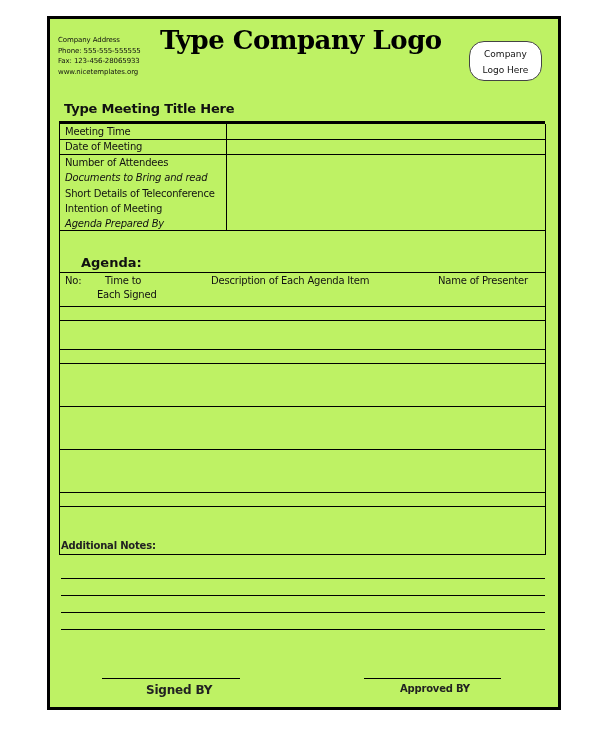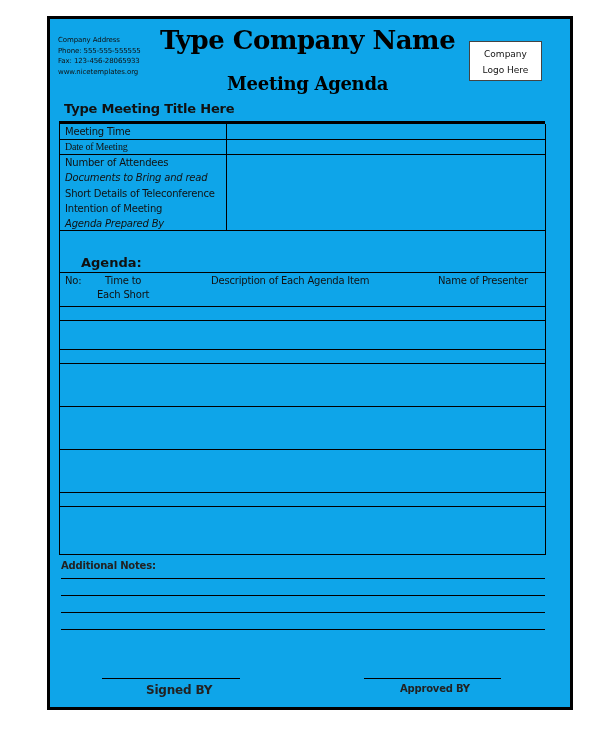--- a/index.html
+++ b/index.html
@@ -1,17 +1,17 @@
 <!DOCTYPE html>
 <html><head>
 <meta charset="utf-8">
 <style>
   html, body { margin:0; padding:0; }
   body { width:600px; height:730px; background:#ffffff; position:relative; overflow:hidden; font-family:"DejaVu Sans", sans-serif; }
-  .page { position:absolute; left:47px; top:16px; width:508px; height:688px; background:#0ea5e9; border:3px solid #000; box-sizing:content-box;padding-left:12px; }
+  .page { position:absolute; left:47px; top:16px; width:508px; height:688px; background:#bef264; border:3px solid #000; box-sizing:content-box; }
   .abs { position:absolute; }
   .small { font-family:"DejaVu Sans", sans-serif; font-size:7px; color:#111; line-height:10.5px; letter-spacing:-0.1px; }
   .company { font-family:"DejaVu Serif", serif; font-weight:bold; font-size:26px; color:#000; white-space:nowrap; letter-spacing:-0.5px; }
   .subtitle { font-family:"DejaVu Serif", serif; font-weight:bold; font-size:18px; color:#000; white-space:nowrap; letter-spacing:-0.3px; }
   .logo-box { border:1px solid #444; background:#fff; font-size:9px; text-align:center; line-height:16px; color:#111; padding-top:4px; box-sizing:border-box; }
   .lbl { font-size:10px; color:#111; white-space:nowrap; letter-spacing:-0.2px; }
   .hline { position:absolute; height:0; border-top:1px solid #000; }
   .vline { position:absolute; width:0; border-left:1px solid #000; }
   .info-row { position:absolute; left:6px; font-size:10px; color:#111; white-space:nowrap; letter-spacing:-0.2px; }
   .bold { font-weight:bold; }
@@ -21,61 +21,60 @@
 
 <div class="page">
 
   <div class="abs small" style="left:8px; top:16px;">
     <div>Company Address</div>
     <div>Phone: 555-555-555555</div>
     <div>Fax: 123-456-28065933</div>
     <div>www.nicetemplates.org</div>
   </div>
 
-  <div class="abs company" style="left:110px; top:6px;">Type Company Name</div>
-  <div class="abs subtitle" style="left:177px; top:54px;">Meeting Agenda</div>
+  <div class="abs company" style="left:110px; top:6px;">Type Company Logo</div>
 
-  <div class="abs logo-box" style="left:419px; top:22px; width:73px; height:40px;">
+  <div class="abs logo-box" style="left:419px; top:22px; width:73px; height:40px;border-radius:15px;">
     <div>Company</div>
     <div>Logo Here</div>
   </div>
 
   <div class="abs lbl bold" style="left:14px; top:82px; font-size:13px;">Type Meeting Title Here</div>
 
   <div class="abs" style="left:9px; top:102px; width:486px; height:3px; background:#000;"></div>
 
   <div class="abs" style="left:9px; top:105px; width:486px; height:430px;">
 
     <div class="vline" style="left:0; top:0; height:430px;"></div>
     <div class="vline" style="left:486px; top:0; height:430px;"></div>
     <div class="hline" style="left:0; top:430px; width:487px;"></div>
 
     <div class="vline" style="left:167px; top:0; height:106px;"></div>
 
     <div class="info-row" style="top:2px;text-align:right;">Meeting Time</div>
     <div class="hline" style="left:0; top:15px; width:487px;"></div>
-    <div class="info-row" style="top:17px;font-family:Liberation Serif, serif;">Date of Meeting</div>
+    <div class="info-row" style="top:17px;">Date of Meeting</div>
     <div class="hline" style="left:0; top:30px; width:487px;"></div>
     <div class="info-row" style="top:33px;">Number of Attendees</div>
     <div class="info-row" style="top:48px;font-style:italic;">Documents to Bring and read</div>
     <div class="info-row" style="top:64px;">Short Details of Teleconference</div>
     <div class="info-row" style="top:79px;">Intention of Meeting</div>
     <div class="info-row" style="top:94px;font-style:italic;">Agenda Prepared By</div>
     <div class="hline" style="left:0; top:106px; width:487px;"></div>
 
     <div class="abs" style="left:168px; top:0; width:318px; height:15px;"></div>
     <div class="abs" style="left:168px; top:16px; width:318px; height:14px;"></div>
     <div class="abs" style="left:168px; top:31px; width:318px; height:75px;"></div>
 
     <div class="abs bold" style="left:6px; top:131px; font-size:13px; color:#111;margin-left:16px;">Agenda:</div>
     <div class="hline" style="left:0; top:148px; width:487px;"></div>
 
     <div class="abs lbl" style="left:6px; top:151px;">No:</div>
     <div class="abs lbl" style="left:46px; top:151px;">Time to</div>
-    <div class="abs lbl" style="left:38px; top:165px;">Each Short</div>
+    <div class="abs lbl" style="left:38px; top:165px;">Each Signed</div>
     <div class="abs lbl" style="left:152px; top:151px;">Description of Each Agenda Item</div>
     <div class="abs lbl" style="left:379px; top:151px;">Name of Presenter</div>
 
     <div class="hline" style="left:0; top:182px; width:487px;"></div>
     <div class="abs" style="left:1px; top:183px; width:485px; height:13px;"></div>
     <div class="hline" style="left:0; top:196px; width:487px;"></div>
     <div class="abs" style="left:1px; top:197px; width:485px; height:28px;"></div>
     <div class="hline" style="left:0; top:225px; width:487px;"></div>
     <div class="abs" style="left:1px; top:226px; width:485px; height:13px;"></div>
     <div class="hline" style="left:0; top:239px; width:487px;"></div>
@@ -83,21 +82,21 @@
     <div class="hline" style="left:0; top:282px; width:487px;"></div>
     <div class="abs" style="left:1px; top:283px; width:485px; height:42px;"></div>
     <div class="hline" style="left:0; top:325px; width:487px;"></div>
     <div class="abs" style="left:1px; top:326px; width:485px; height:42px;"></div>
     <div class="hline" style="left:0; top:368px; width:487px;"></div>
     <div class="abs" style="left:1px; top:369px; width:485px; height:13px;"></div>
     <div class="hline" style="left:0; top:382px; width:487px;"></div>
     <div class="abs" style="left:1px; top:383px; width:485px; height:47px;"></div>
   </div>
 
-  <div class="abs lbl bold" style="left:11px; top:521px; font-size:10px; color:#222;margin-top:20px;">Additional Notes:</div>
+  <div class="abs lbl bold" style="left:11px; top:521px; font-size:10px; color:#222;">Additional Notes:</div>
 
   <div class="hline" style="left:11px; top:559px; width:484px;"></div>
   <div class="hline" style="left:11px; top:576px; width:484px;"></div>
   <div class="hline" style="left:11px; top:593px; width:484px;"></div>
   <div class="hline" style="left:11px; top:610px; width:484px;"></div>
 
   <div class="hline" style="left:52px; top:659px; width:138px;"></div>
   <div class="abs lbl bold" style="left:96px; top:664px; font-size:12px; color:#222;">Signed BY</div>
   <div class="hline" style="left:314px; top:659px; width:137px;"></div>
   <div class="abs lbl bold" style="left:350px; top:664px; font-size:10px; color:#222;">Approved BY</div>

